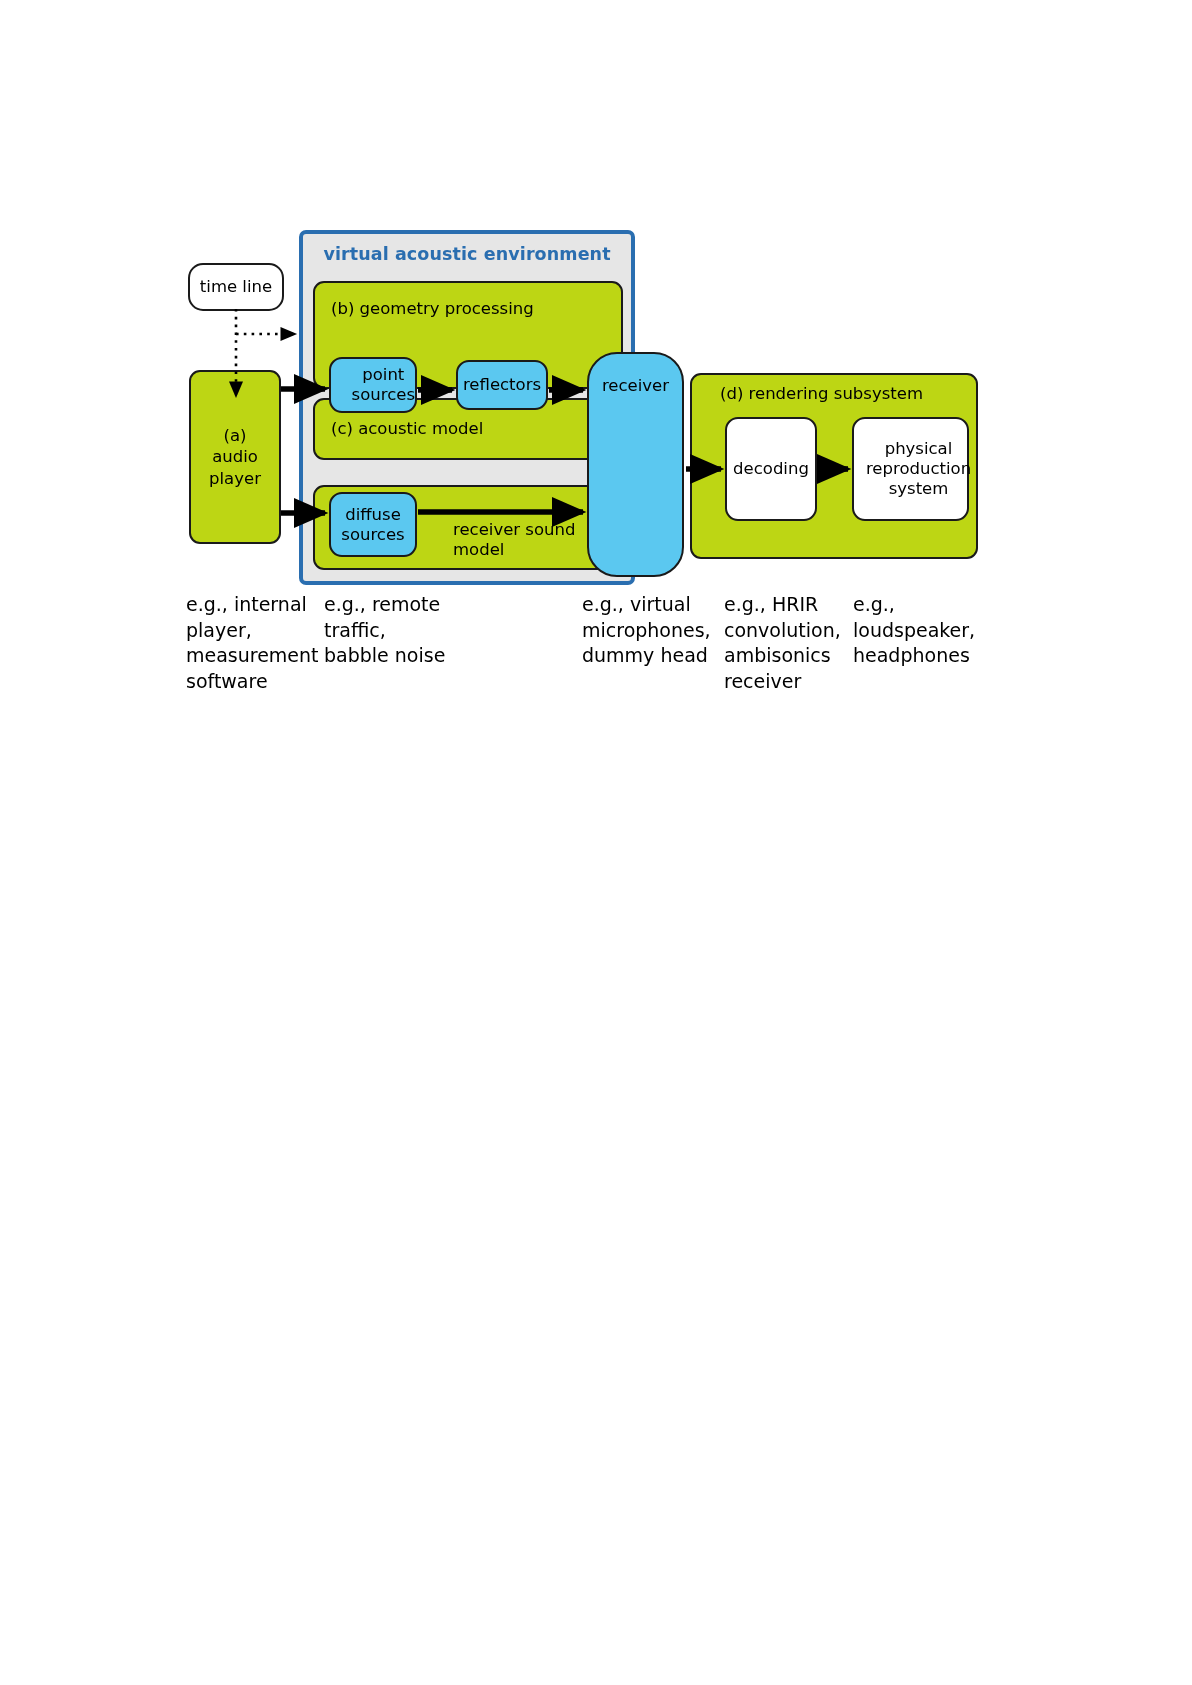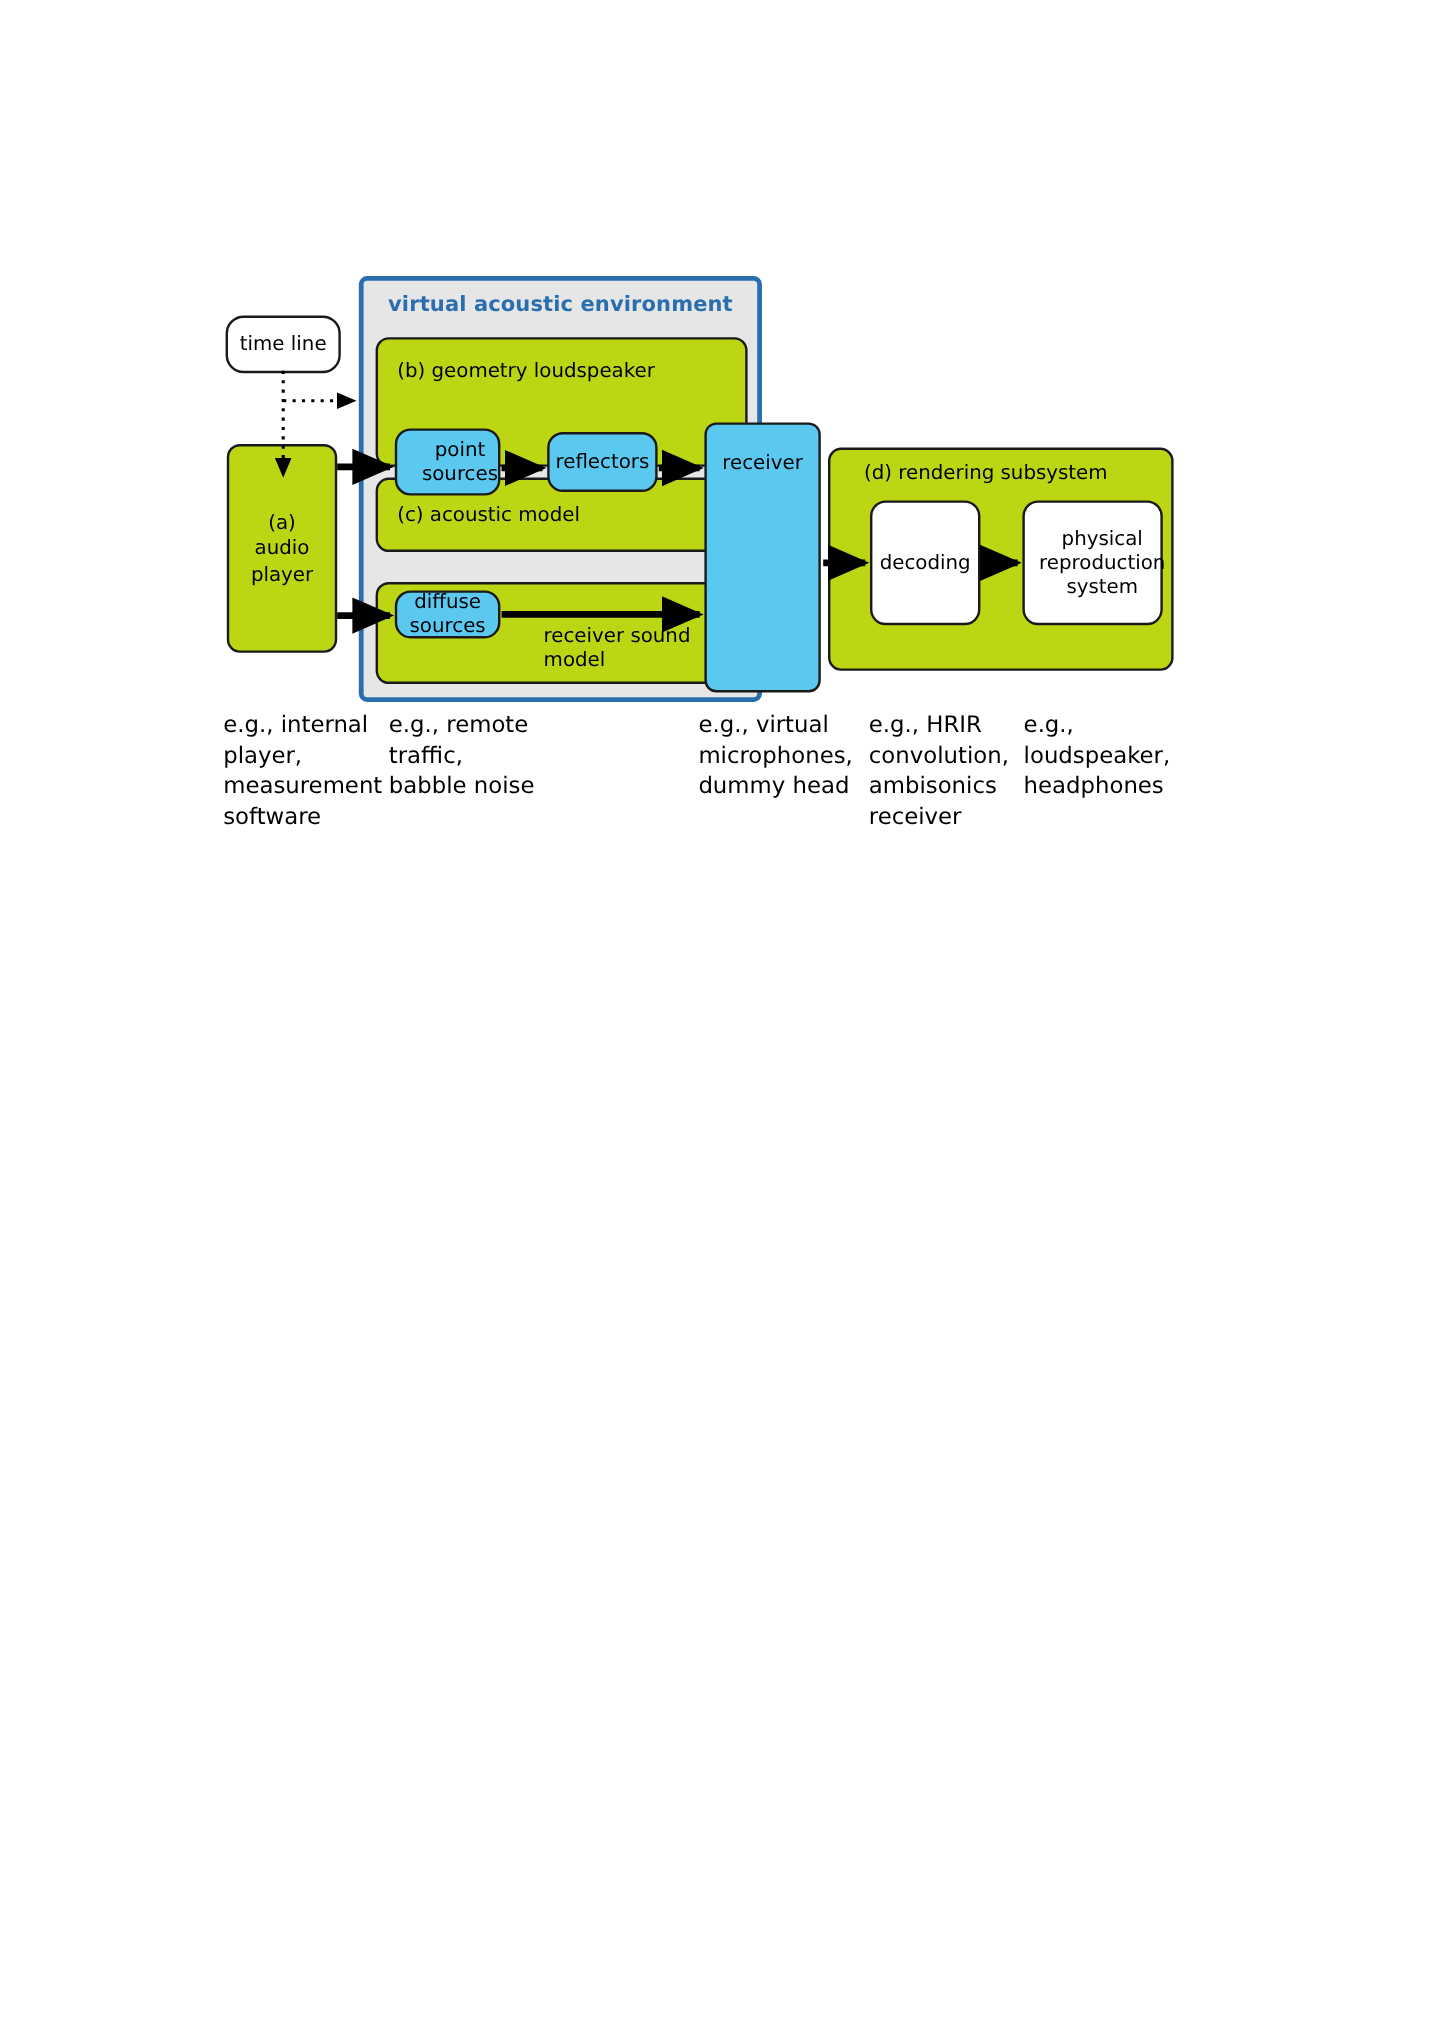--- a/index.html
+++ b/index.html
@@ -116,27 +116,27 @@
     z-index: 7;
     justify-content: flex-end;
   }
   .reflectors {
     left: 456px; top: 360px;
     width: 92px; height: 50px;
     z-index: 7;
   }
   .diffuse-sources {
     left: 329px; top: 492px;
-    width: 88px; height: 40px;
+    width: 88px; height: 65px;
     z-index: 7;
   }
   .receiver {
     left: 587px; top: 352px;
     width: 97px; height: 225px;
-    border-radius: 10px;
+    border-radius: 30px;
     align-items: flex-start;
     padding-top: 22px;
     z-index: 8;
   }
 
   
   .white-node {
     background: #ffffff;
     border: 2.2px solid #1a1a1a;
     border-radius: 13px;
@@ -194,21 +194,21 @@
 </head>
 <body>
 
 <div id="stage">
 
   <div class="abs vae-box">
     <div class="vae-title">virtual acoustic environment</div>
   </div>
 
   <div class="abs green geom-box">
-    <div class="panel-label geom-label">(b) geometry loudspeaker</div>
+    <div class="panel-label geom-label">(b) geometry processing</div>
   </div>
 
   <div class="abs green acoustic-box">
     <div class="panel-label acou-label">(c) acoustic model</div>
   </div>
 
   <div class="abs green diffuse-box">
     <div class="panel-label diffuse-label">receiver sound model</div>
   </div>
 

